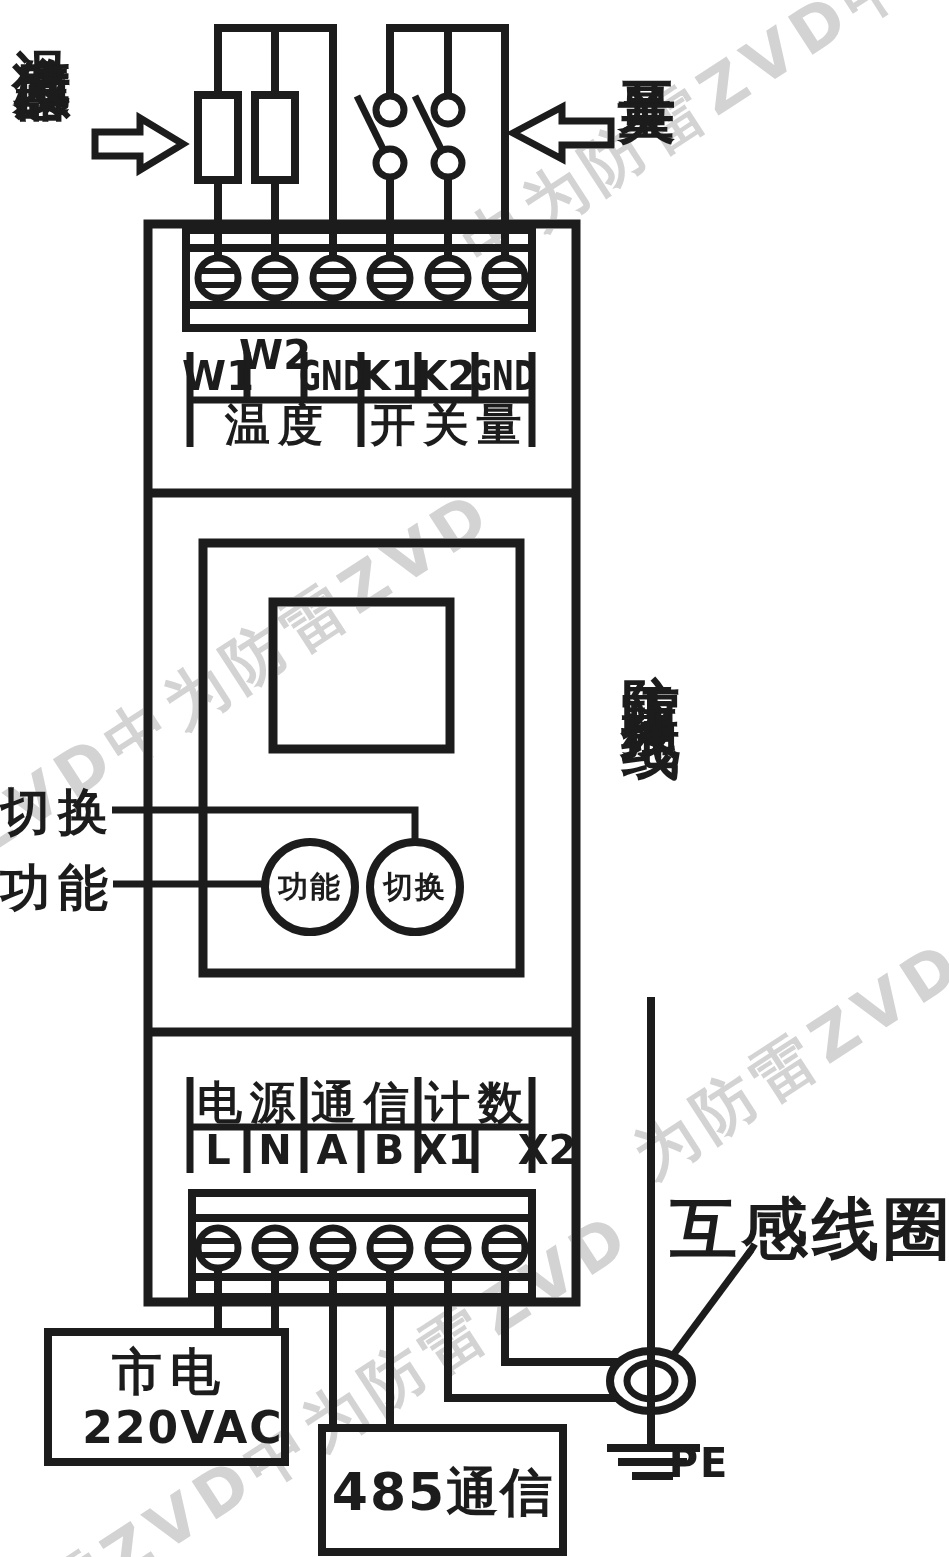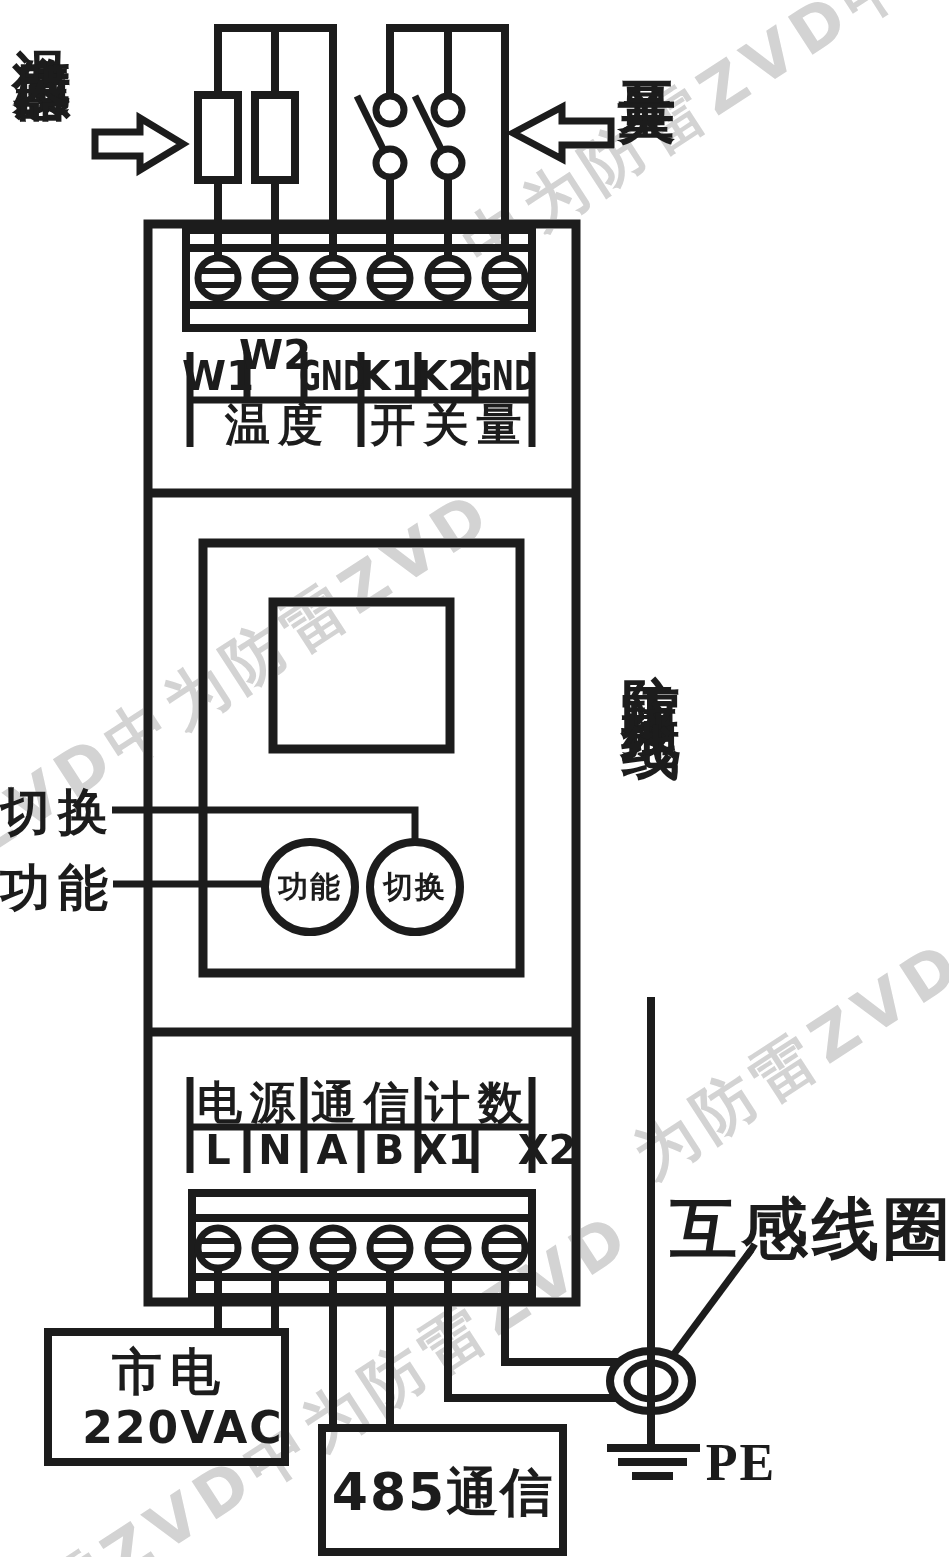--- a/index.html
+++ b/index.html
@@ -219,15 +219,15 @@
   <div class="lbl tname" style="left:389px;top:1150px;">B</div>
   <div class="lbl tname" style="left:446px;top:1150px;">X1</div>
   <div class="lbl tname" style="left:503px;top:1150px;margin-left:44px;">X2</div>
 
   <div class="lbl" style="left:170px;top:1372px;font-size:50px;letter-spacing:8px;">市电</div>
   <div class="lbl" style="left:183px;top:1428px;font-size:44px;letter-spacing:2px;">220VAC</div>
 
   <div class="lbl" style="left:443px;top:1492px;font-size:52px;letter-spacing:2px;">485通信</div>
 
   <div class="lbl" style="left:812px;top:1229px;font-size:67px;letter-spacing:4px;">互感线圈</div>
-  <div class="lbl" style="left:741px;top:1463px;font-size:52px;letter-spacing:2px;font-family:Liberation Serif, serif;">PE</div>
+  <div class="lbl" style="left:699px;top:1463px;font-size:40px;letter-spacing:2px;">PE</div>
 
 </div>
 
 </body></html>

